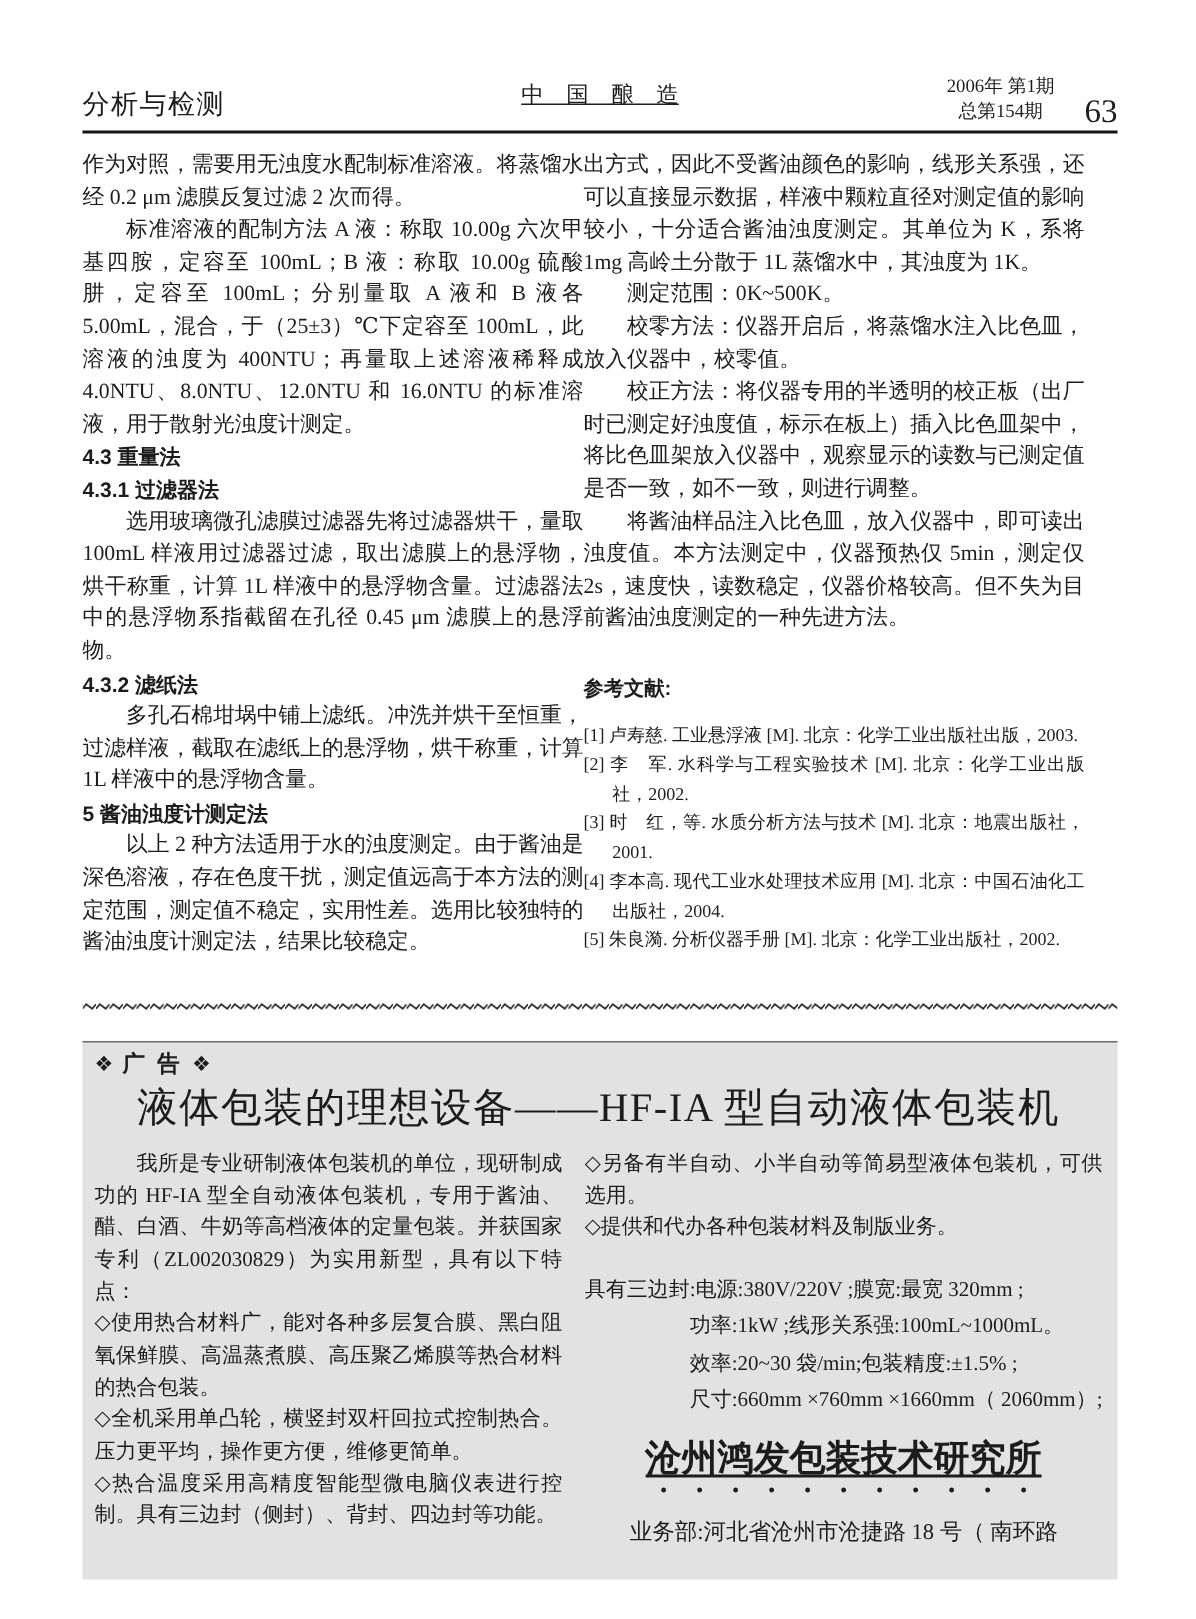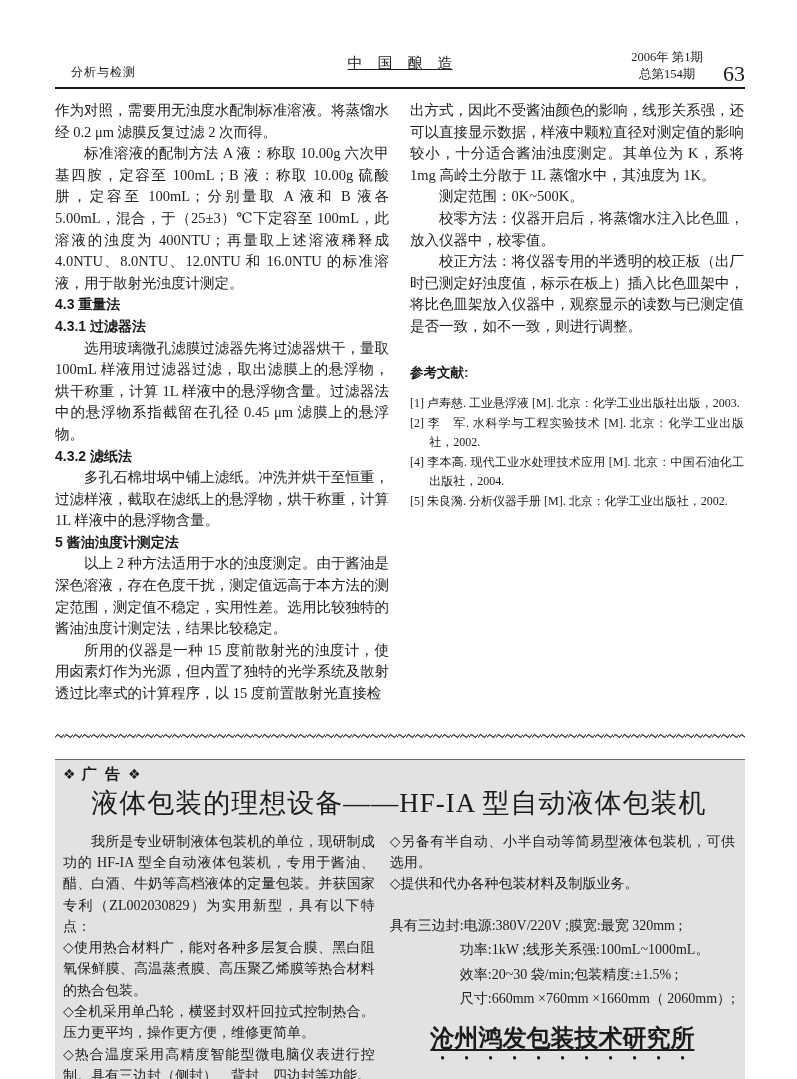--- a/index.html
+++ b/index.html
@@ -4,28 +4,28 @@
 <style>
   html,body { margin:0; padding:0; }
   body {
     width:797px; height:1079px; background:#ffffff; overflow:hidden;
     font-family:"Liberation Serif","DejaVu Serif",serif; color:#1c1c1c;
   }
   .page { box-sizing:border-box; width:797px; height:1079px; padding:34px 52px 0 55px; }
 
   
   .header { position:relative; border-bottom:2px solid #161616; padding-bottom:7px; height:46px; }
-  .header-left { position:absolute; left:16px; bottom:6px; font-size:12px; letter-spacing:1px; }
+  .header-left { position:absolute; left:0; bottom:6px; font-size:18px; letter-spacing:1px; }
   .header-center { position:absolute; left:50%; transform:translateX(-50%); bottom:14px; font-size:15px; white-space:nowrap;text-decoration:underline; }
   .header-right { position:absolute; right:0; bottom:4px; display:flex; align-items:flex-end; gap:20px; }
   .issue { font-size:12.5px; line-height:17px; text-align:center; white-space:nowrap; }
   .page-num { font-size:22px; line-height:18px; }
 
   
-  .columns { display:flex; gap:21px; margin-top:11px; }
+  .columns { display:flex; margin-top:11px; }
   .col { width:334px; font-size:14.5px; line-height:21.6px; text-align:justify; }
   .para { margin:0; text-indent:0; }
   .indent { text-indent:2em; }
   .heading { font-family:"Liberation Sans","DejaVu Sans",sans-serif; font-weight:bold; font-size:14px; }
 
   
   .refs { margin-top:24px; }
   .refs-title { font-family:"Liberation Sans","DejaVu Sans",sans-serif; font-weight:bold; font-size:13.5px; margin-bottom:11px; }
   .ref-item { margin:0; font-size:12px; line-height:19.5px; text-align:justify; text-indent:-1.6em; padding-left:1.6em; }
 
@@ -74,36 +74,37 @@
 
     <p class="para">作为对照，需要用无浊度水配制标准溶液。将蒸馏水经 0.2 μm 滤膜反复过滤 2 次而得。</p>
         <p class="para indent">标准溶液的配制方法 A 液：称取 10.00g 六次甲基四胺，定容至 100mL；B 液：称取 10.00g 硫酸肼，定容至 100mL；分别量取 A 液和 B 液各 5.00mL，混合，于（25±3）℃下定容至 100mL，此溶液的浊度为 400NTU；再量取上述溶液稀释成 4.0NTU、8.0NTU、12.0NTU 和 16.0NTU 的标准溶液，用于散射光浊度计测定。</p>
         <p class="para heading">4.3 重量法</p>
         <p class="para heading">4.3.1 过滤器法</p>
         <p class="para indent">选用玻璃微孔滤膜过滤器先将过滤器烘干，量取 100mL 样液用过滤器过滤，取出滤膜上的悬浮物，烘干称重，计算 1L 样液中的悬浮物含量。过滤器法中的悬浮物系指截留在孔径 0.45 μm 滤膜上的悬浮物。</p>
         <p class="para heading">4.3.2 滤纸法</p>
         <p class="para indent">多孔石棉坩埚中铺上滤纸。冲洗并烘干至恒重，过滤样液，截取在滤纸上的悬浮物，烘干称重，计算 1L 样液中的悬浮物含量。</p>
         <p class="para heading">5 酱油浊度计测定法</p>
         <p class="para indent">以上 2 种方法适用于水的浊度测定。由于酱油是深色溶液，存在色度干扰，测定值远高于本方法的测定范围，测定值不稳定，实用性差。选用比较独特的酱油浊度计测定法，结果比较稳定。</p>
-        <p class="para indent">所用的仪器是一种 15 度前散射光的浊度计，使用卤素灯作为光源，但内置了独特的光学系统及散射透过比率式的计算程序，以 15 度前置散射光直接检</p>
       </div>
     <div class="col">
       <div>
 
       <p class="para">出方式，因此不受酱油颜色的影响，线形关系强，还可以直接显示数据，样液中颗粒直径对测定值的影响较小，十分适合酱油浊度测定。其单位为 K，系将 1mg 高岭土分散于 1L 蒸馏水中，其浊度为 1K。</p>
           <p class="para indent">测定范围：0K~500K。</p>
           <p class="para indent">校零方法：仪器开启后，将蒸馏水注入比色皿，放入仪器中，校零值。</p>
           <p class="para indent">校正方法：将仪器专用的半透明的校正板（出厂时已测定好浊度值，标示在板上）插入比色皿架中，将比色皿架放入仪器中，观察显示的读数与已测定值是否一致，如不一致，则进行调整。</p>
+          <p class="para indent">将酱油样品注入比色皿，放入仪器中，即可读出浊度值。本方法测定中，仪器预热仅 5min，测定仅 2s，速度快，读数稳定，仪器价格较高。但不失为目前酱油浊度测定的一种先进方法。</p>
         </div>
       <div class="refs">
         <div class="refs-title">参考文献:</div>
         <div>
 
         <p class="ref-item">[1] 卢寿慈. 工业悬浮液 [M]. 北京：化学工业出版社出版，2003.</p>
             <p class="ref-item">[2] 李　军. 水科学与工程实验技术 [M]. 北京：化学工业出版社，2002.</p>
+            <p class="ref-item">[3] 时　红，等. 水质分析方法与技术 [M]. 北京：地震出版社，2001.</p>
             <p class="ref-item">[4] 李本高. 现代工业水处理技术应用 [M]. 北京：中国石油化工出版社，2004.</p>
             <p class="ref-item">[5] 朱良漪. 分析仪器手册 [M]. 北京：化学工业出版社，2002.</p>
           </div>
       </div>
     </div>
   </div>
 
   <div class="divider">
     <svg width="690" height="6" xmlns="http://www.w3.org/2000/svg">
       <defs>

